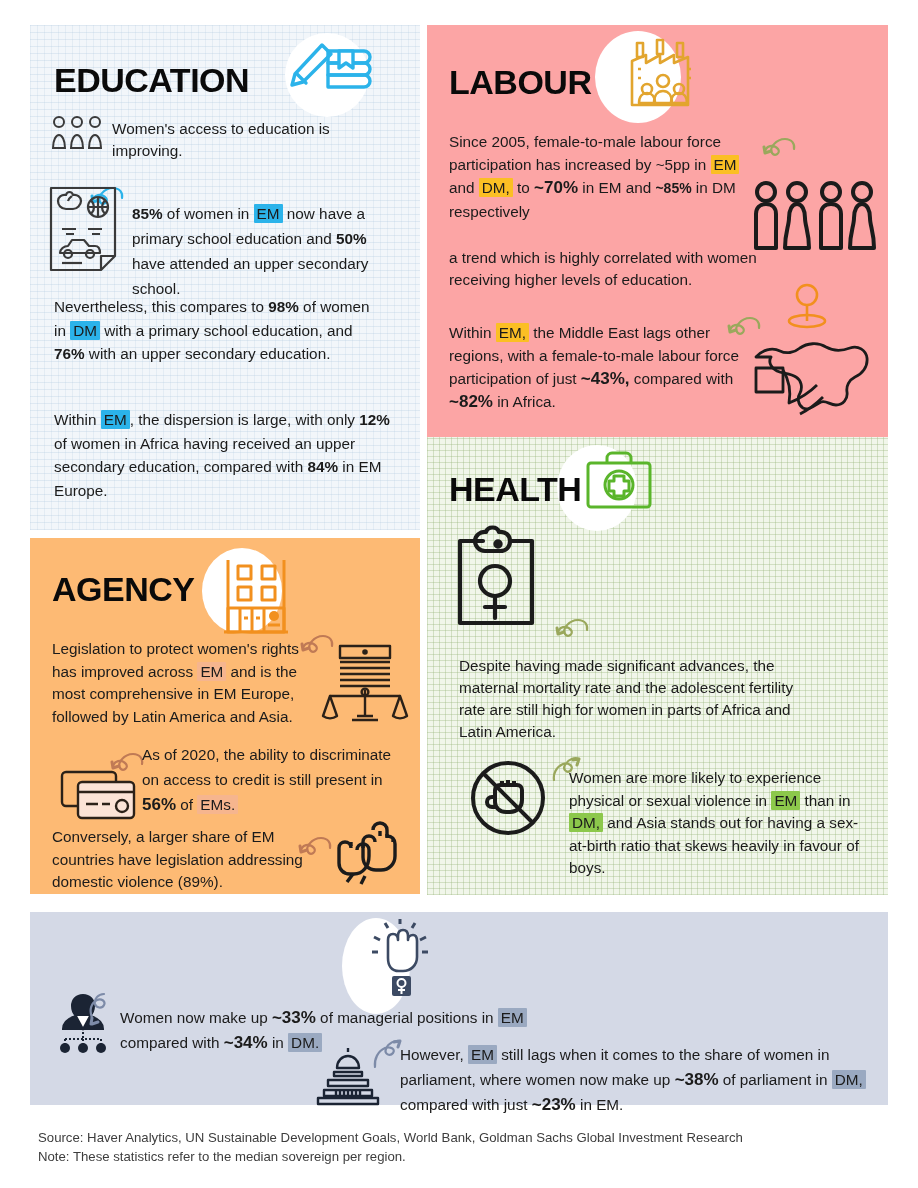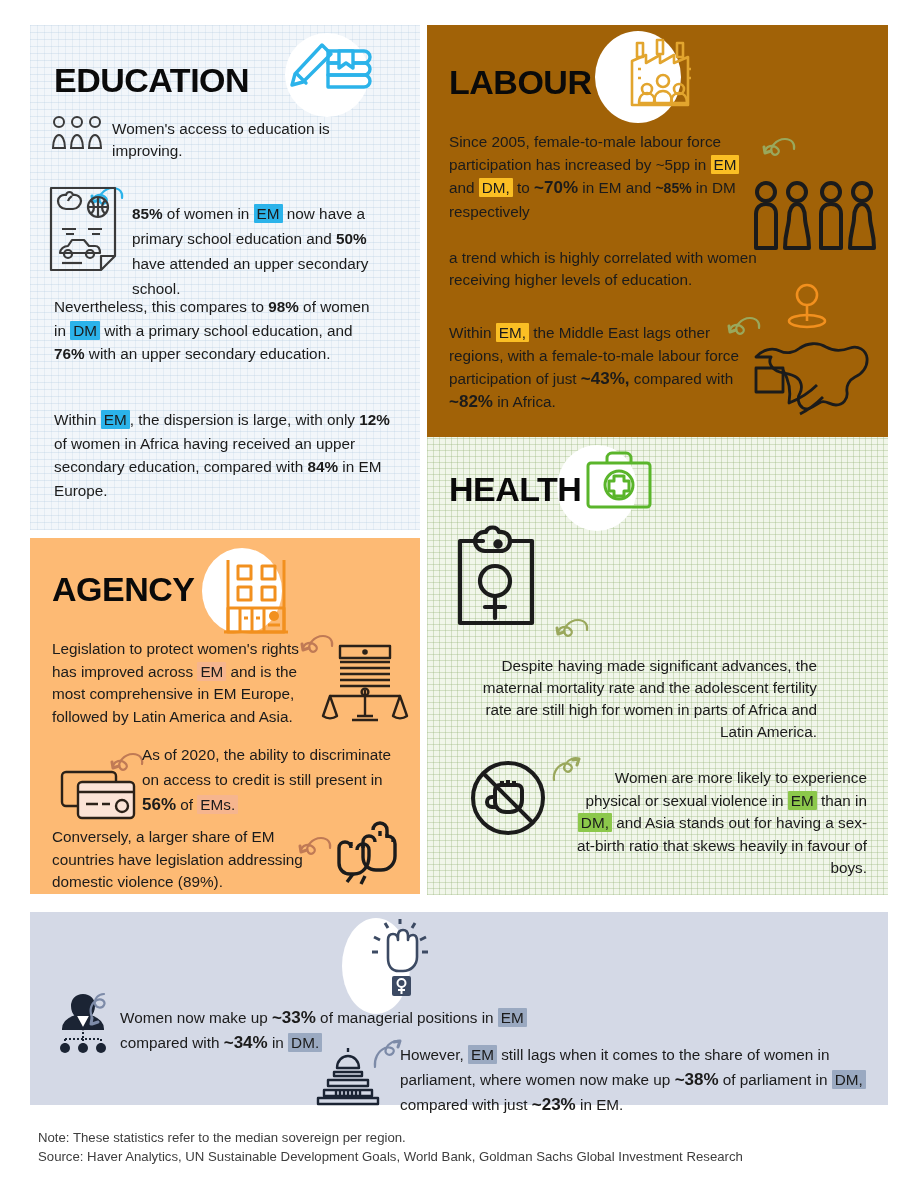--- a/index.html
+++ b/index.html
@@ -17,29 +17,28 @@
 
   #panel-education {
     left: 30px; top: 25px; width: 390px; height: 505px;
     background-color: #f2f6fa;
     background-image:
       repeating-linear-gradient(0deg, rgba(175,200,222,.30) 0 1px, transparent 1px 7px),
       repeating-linear-gradient(90deg, rgba(175,200,222,.22) 0 1px, transparent 1px 7px);
   }
   #panel-labour {
     left: 427px; top: 25px; width: 461px; height: 461px;
-    background: #a16207;
+    background: #fca5a5;
   }
   #panel-health {
     left: 427px; top: 437px; width: 461px; height: 458px;
     background-color: #f1f6ea;
     background-image:
       repeating-linear-gradient(0deg, rgba(150,180,120,.35) 0 1px, transparent 1px 6px),
       repeating-linear-gradient(90deg, rgba(150,180,120,.35) 0 1px, transparent 1px 6px);
-    text-align: right;
   }
   #panel-agency {
     left: 30px; top: 538px; width: 390px; height: 356px;
     background: #fdba74;
   }
   #panel-power {
     left: 30px; top: 912px; width: 858px; height: 193px;
     background: #d4d9e6;
   }
 
@@ -406,17 +405,17 @@
         <path d="M30 4c-5-1-12 2-14 8-2 5 4 8 7 4 3-4-3-7-8-5-7 3-11 11-10 19"></path>
         <path d="M30 4l-6 1M30 4l-2 6" stroke-width="3"></path>
       </svg>
     </div>
     <div class="txt" style="left:370px; top:130px; width:468px; line-height:25px;">
       <span>However, </span><span class="hl hl-slate">EM</span><span> still lags when it comes to the share of women in parliament, where women now make up </span><b style="font-size:17px">~38%</b><span> of parliament in </span><span class="hl hl-slate">DM,</span><span> compared with just </span><b style="font-size:17px">~23%</b><span> in EM.</span>
     </div>
   </div>
 
   <div id="footer">
+    <div>Source: Haver Analytics, UN Sustainable Development Goals, World Bank, Goldman Sachs Global Investment Research</div>
     <div>Note: These statistics refer to the median sovereign per region.</div>
-    <div>Source: Haver Analytics, UN Sustainable Development Goals, World Bank, Goldman Sachs Global Investment Research</div>
   </div>
 
 </div>
 
 </body></html>

